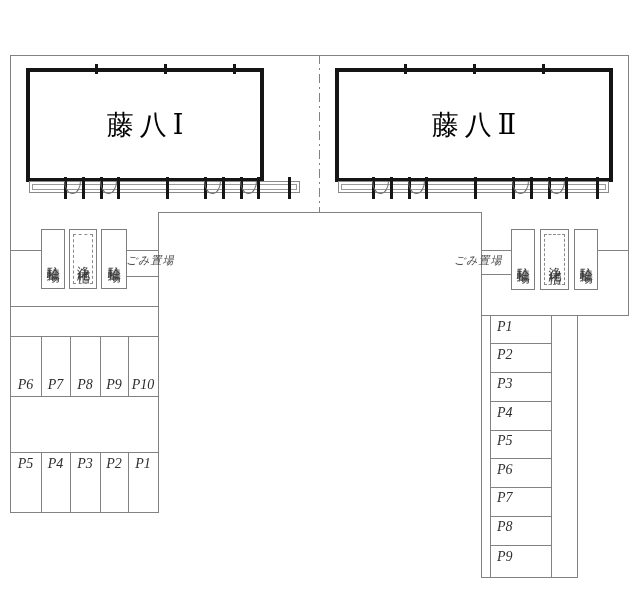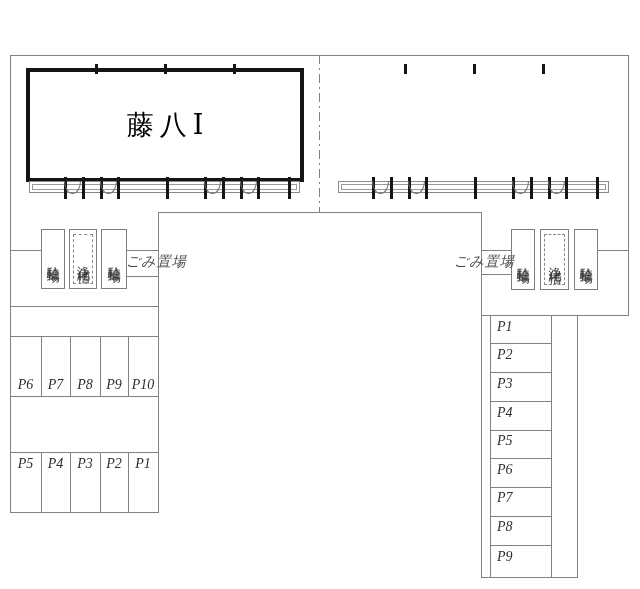--- a/index.html
+++ b/index.html
@@ -17,21 +17,21 @@
   .tick{position:absolute;width:3px;height:10px;background:#151515;}
   .porch{position:absolute;border:1px solid #8a8a8a;box-sizing:border-box;background:#fff;}
   .porch-inner{position:absolute;left:2px;right:2px;top:2px;bottom:2px;border:1px solid #9a9a9a;}
   .jamb{position:absolute;width:3px;height:22px;top:177px;background:#151515;}
   .arc{position:absolute;top:181px;width:17px;height:13px;border:1px solid #6e6e6e;border-top:none;
        border-radius:0 0 50% 50%/0 0 100% 100%;box-sizing:border-box;}
   .fbox{position:absolute;border:1px solid #7e7e7e;background:#fff;box-sizing:border-box;
         display:flex;align-items:center;justify-content:center;}
   .fbox .vtext{writing-mode:vertical-rl;text-orientation:upright;font-size:13px;letter-spacing:2px;color:#3a3a3a;}
   .septic-inner{position:absolute;left:3px;right:3px;top:4px;bottom:4px;border:1px dashed #8a8a8a;}
-  .garb{position:absolute;font-style:italic;font-size:14px;color:#4a4a4a;white-space:nowrap;letter-spacing:1px;}
+  .garb{position:absolute;font-style:italic;font-size:11px;color:#4a4a4a;white-space:nowrap;letter-spacing:1px;}
   .pcell{position:absolute;text-align:center;font-style:italic;font-size:14px;color:#2e2e2e;}
   .prlabel{position:absolute;font-style:italic;font-size:14px;color:#2e2e2e;}
 </style>
 </head>
 <body>
 
 <div id="plan">
 
 
   <div class="hl" style="left:10px;top:55px;width:618px;"></div>
@@ -41,21 +41,21 @@
   <div class="vl" style="left:577px;top:315px;height:262px;"></div>
   <div class="hl" style="left:481px;top:577px;width:97px;"></div>
   <div class="hl" style="left:10px;top:512px;width:149px;"></div>
 
   <div class="hl" style="left:158px;top:212px;width:324px;"></div>
   <div class="vl" style="left:158px;top:212px;height:300px;"></div>
   <div class="vl" style="left:481px;top:212px;height:365px;"></div>
 
   <div class="centerline" style="left:319px;top:55px;height:157px;"></div>
 
-  <div class="bldg" style="left:26px;top:68px;width:278px;height:114px;">
+  <div class="bldg" style="left:26px;top:68px;width:238px;height:114px;">
     <span class="bldg-label">藤八Ⅰ</span>
   </div>
   <div class="tick" style="left:95px;top:64px;"></div>
   <div class="tick" style="left:164px;top:64px;"></div>
   <div class="tick" style="left:233px;top:64px;"></div>
   <div class="porch" style="left:29px;top:181px;width:271px;height:12px;">
       <div class="porch-inner"></div>
     </div>
   <div class="jamb" style="left:64px;"></div>
   <div class="jamb" style="left:82px;"></div>
@@ -65,20 +65,23 @@
   <div class="jamb" style="left:204px;"></div>
   <div class="jamb" style="left:222px;"></div>
   <div class="jamb" style="left:240px;"></div>
   <div class="jamb" style="left:257px;"></div>
   <div class="jamb" style="left:288px;"></div>
   <div class="arc" style="left:64px;"></div>
   <div class="arc" style="left:100px;"></div>
   <div class="arc" style="left:204px;"></div>
   <div class="arc" style="left:240px;"></div>
 
+  <div class="bldg" style="left:335px;top:68px;width:278px;height:114px;">
+    <span class="bldg-label">藤八Ⅱ</span>
+  </div>
   <div class="tick" style="left:404px;top:64px;"></div>
   <div class="tick" style="left:473px;top:64px;"></div>
   <div class="tick" style="left:542px;top:64px;"></div>
   <div class="porch" style="left:338px;top:181px;width:271px;height:12px;">
       <div class="porch-inner"></div>
     </div>
   <div class="jamb" style="left:372px;"></div>
   <div class="jamb" style="left:390px;"></div>
   <div class="jamb" style="left:408px;"></div>
   <div class="jamb" style="left:425px;"></div>

